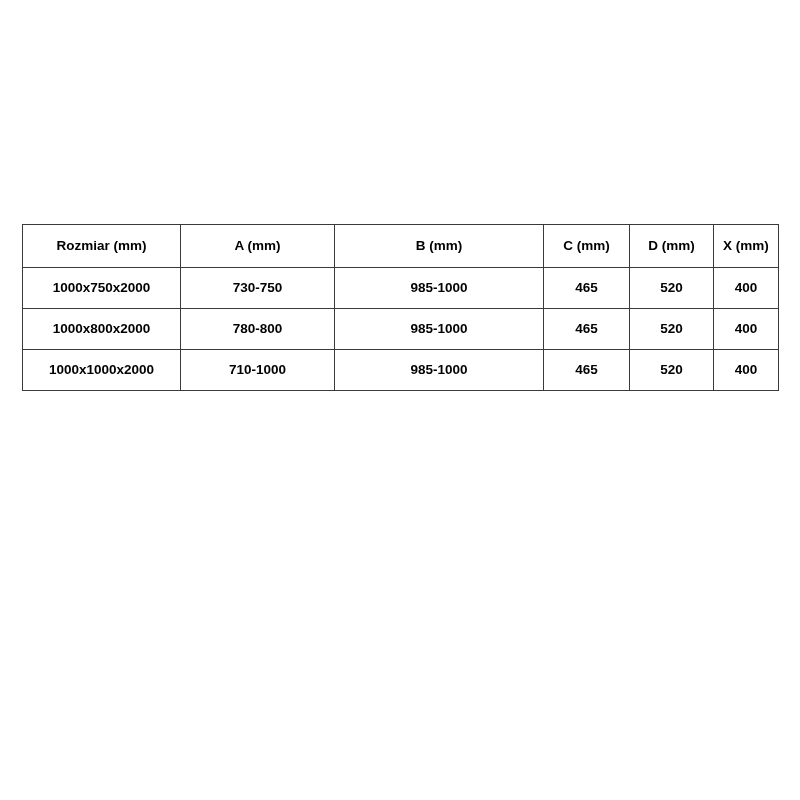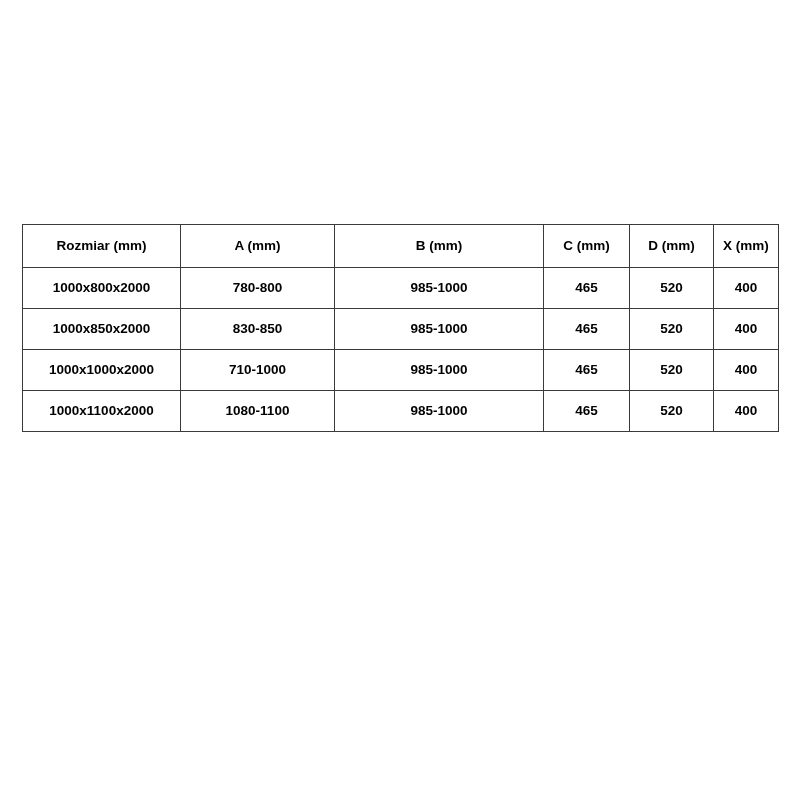--- a/index.html
+++ b/index.html
@@ -72,47 +72,39 @@
           <th>Rozmiar (mm)</th>
           <th>A (mm)</th>
           <th>B (mm)</th>
           <th>C (mm)</th>
           <th>D (mm)</th>
           <th>X (mm)</th>
         </tr>
       </thead>
       <tbody>
         <tr>
-          <td>1000x800x2000</td>
-          <td>780-800</td>
+          <td>1000x750x2000</td>
+          <td>730-750</td>
           <td>985-1000</td>
           <td>465</td>
           <td>520</td>
           <td>400</td>
         </tr>
         <tr>
-          <td>1000x850x2000</td>
-          <td>830-850</td>
+          <td>1000x800x2000</td>
+          <td>780-800</td>
           <td>985-1000</td>
           <td>465</td>
           <td>520</td>
           <td>400</td>
         </tr>
         <tr>
           <td>1000x1000x2000</td>
           <td>710-1000</td>
           <td>985-1000</td>
           <td>465</td>
           <td>520</td>
           <td>400</td>
         </tr>
-        <tr>
-          <td>1000x1100x2000</td>
-          <td>1080-1100</td>
-          <td>985-1000</td>
-          <td>465</td>
-          <td>520</td>
-          <td>400</td>
-        </tr>
       </tbody>
     </table>
   </div>
 </div>
 
 </body></html>

